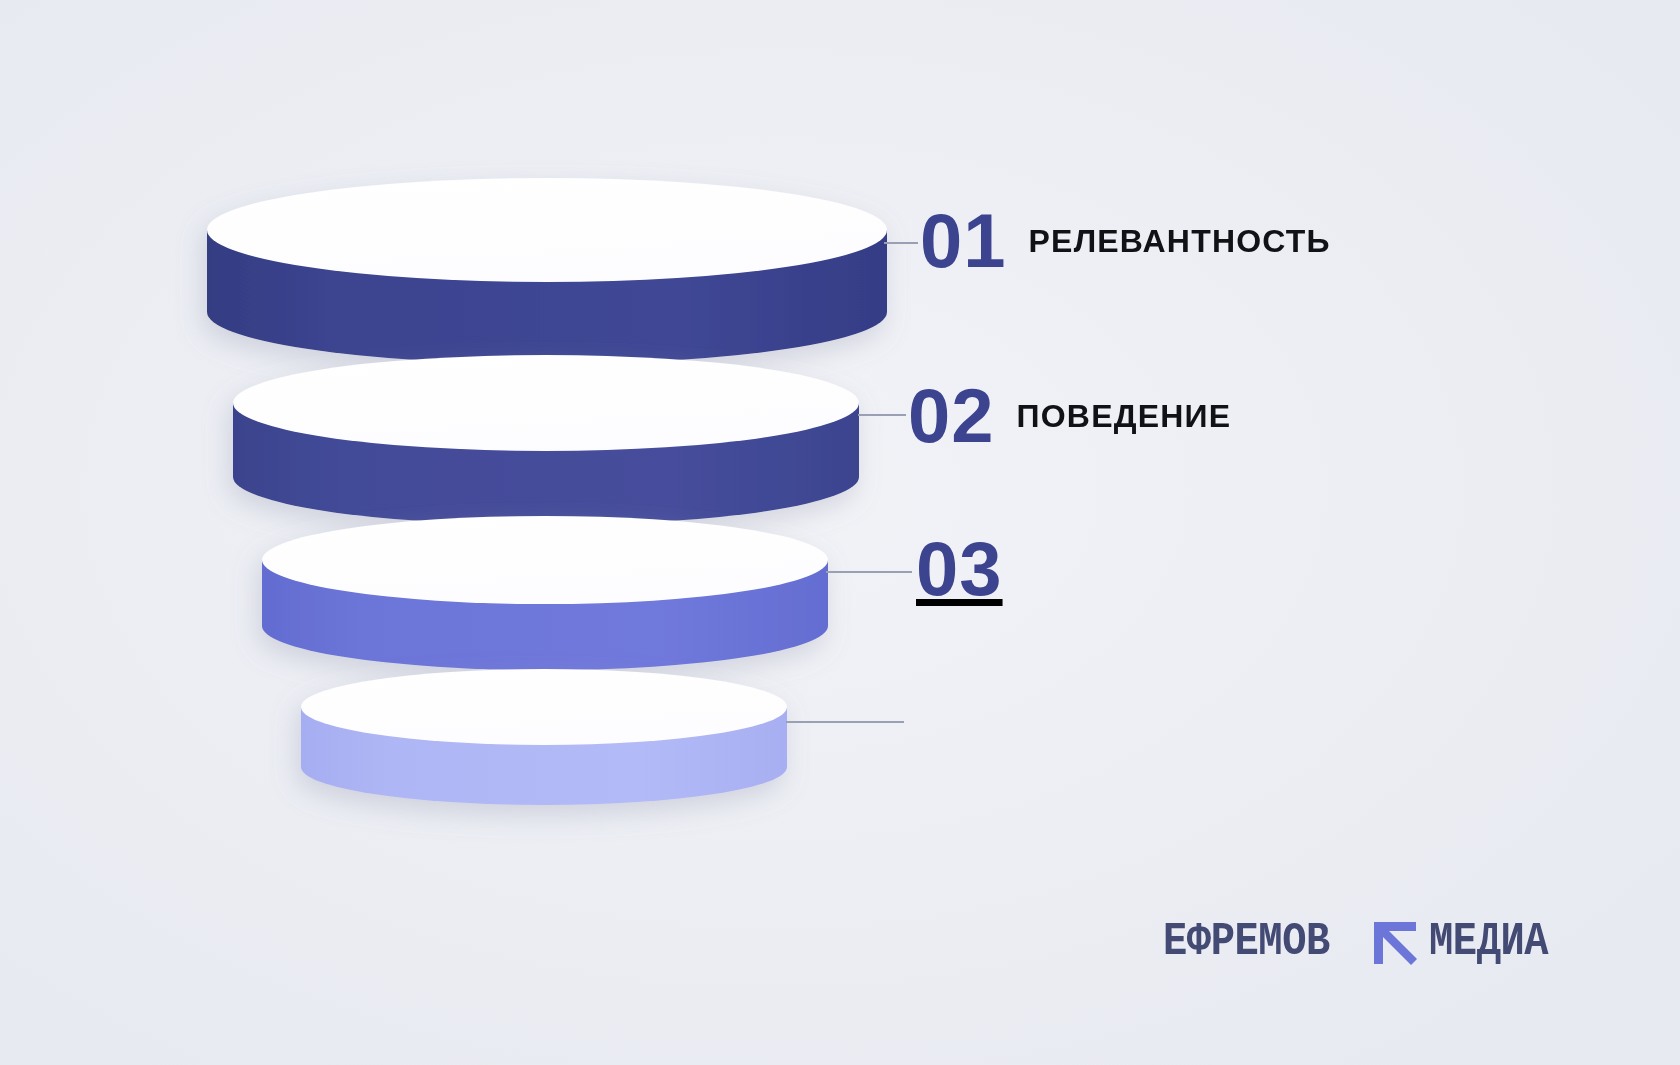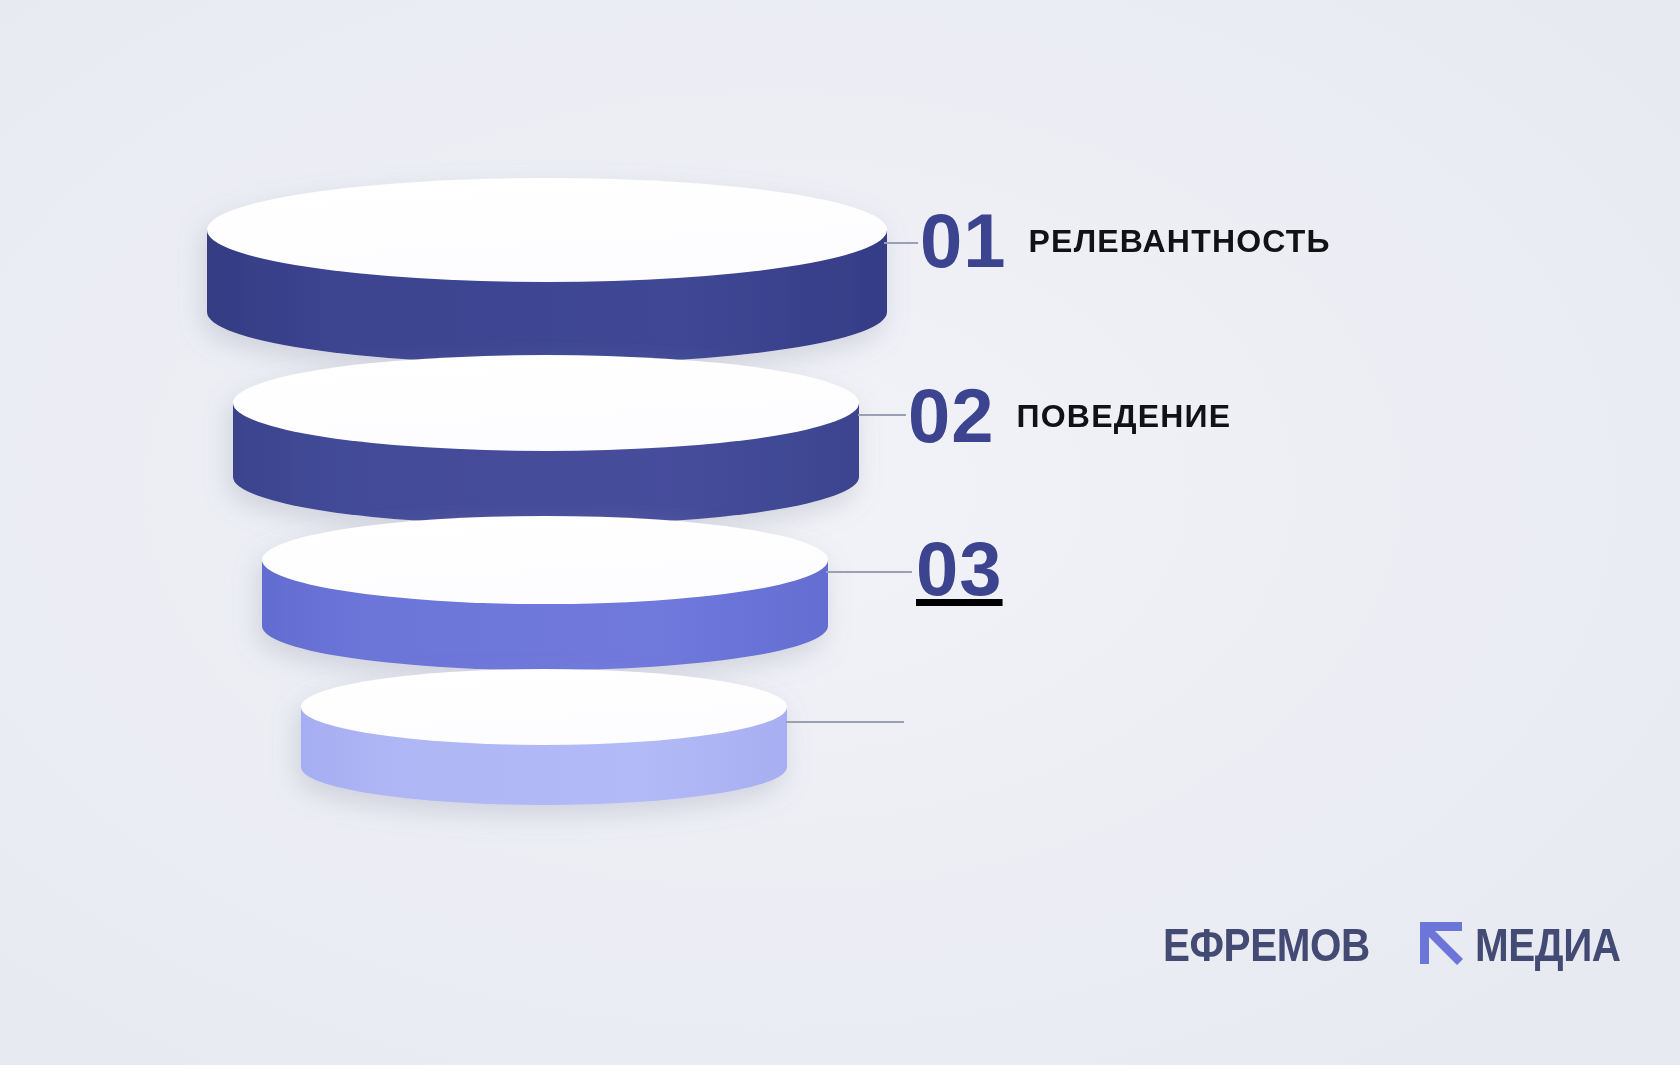--- a/index.html
+++ b/index.html
@@ -50,22 +50,23 @@
   #row1 { left: 920px; top: 203px; }
   #row2 { left: 908px; top: 378px; text-align: right; }
   #row3 { left: 916px; top: 531px; text-decoration: underline; }
   #row4 { left: 908px; top: 683px; }
 
   .logo {
     position: absolute;
     left: 1163px;
     top: 918px;
     display: flex;
-    align-items: flex-end;
+    align-items: flex-start;
     gap: 13px;
+    font-family: Liberation Mono, monospace;
   }
   .logo-word {
     font-size: 47px;
     font-weight: 700;
     color: #434a74;
     letter-spacing: -0.5px;
     transform: scaleX(0.86);
     transform-origin: left center;
     line-height: 1;
   }

